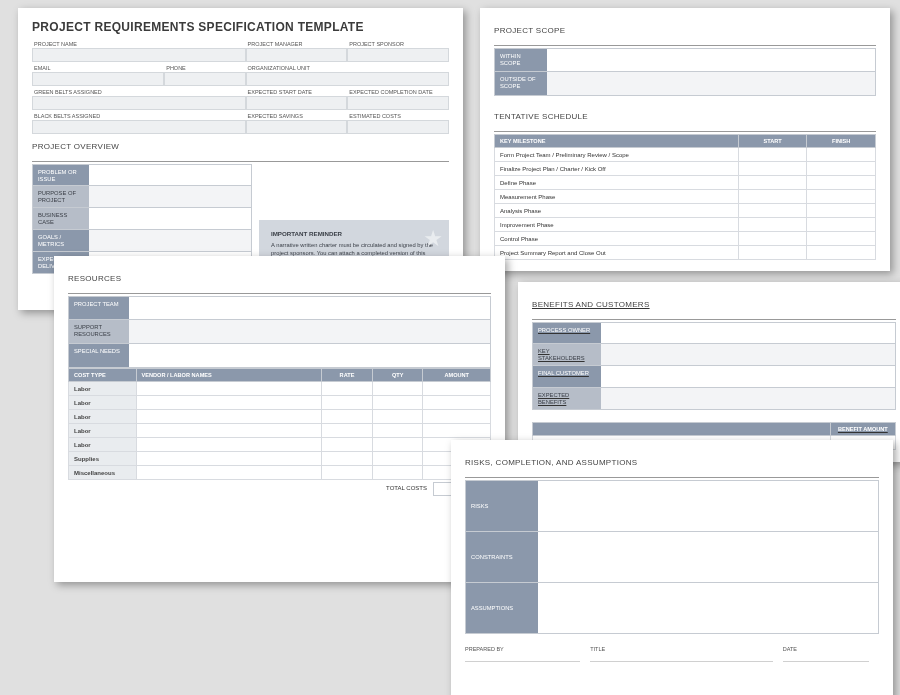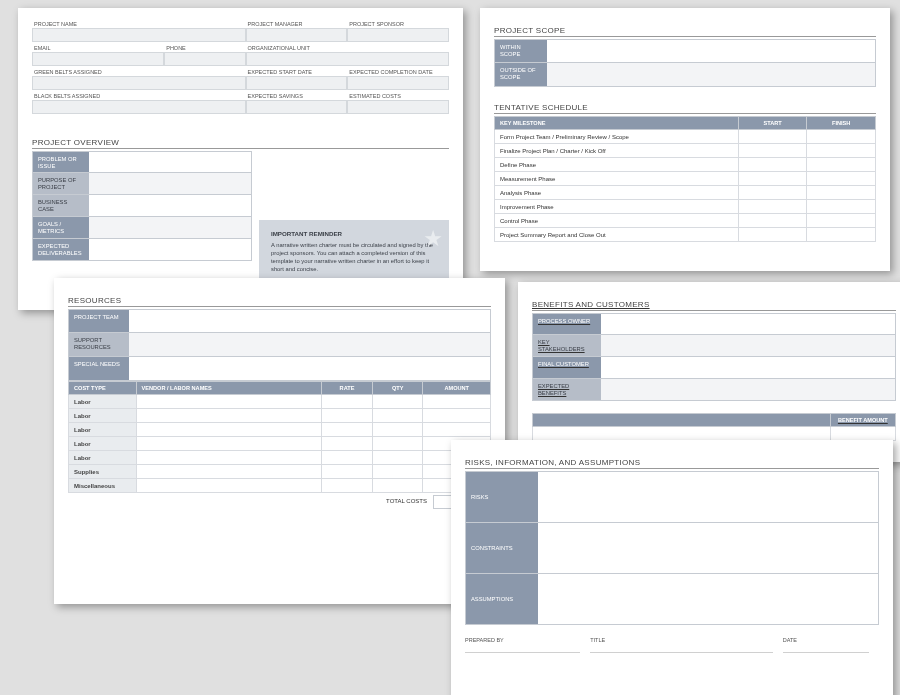--- a/index.html
+++ b/index.html
@@ -14,26 +14,26 @@
   .page {
     position: absolute;
     background: #fff;
     box-shadow: 3px 3px 8px rgba(0,0,0,0.35);
     padding: 12px 14px;
     font-size: 7px;
     color: #333;
   }
   .page1 { left: 18px; top: 8px; width: 445px; height: 302px; }
   .page2 { left: 480px; top: 8px; width: 410px; height: 263px; }
-  .page3 { left: 54px; top: 278px; width: 451px; height: 326px; }
+  .page3 { left: 54px; top: 256px; width: 451px; height: 326px; }
   .page4 { left: 518px; top: 282px; width: 392px; height: 180px; overflow:hidden;text-decoration:underline; }
   .page5 { left: 451px; top: 440px; width: 442px; height: 260px; overflow:hidden; }
 
   h1.title { font-size: 12px; font-weight: bold; letter-spacing: 0.3px; color:#3b3b3b; margin-bottom: 6px; }
-  .section-hdr { font-size: 8px; letter-spacing: 0.3px; color:#444; margin: 6px 0 2px; border-bottom:1px solid #999; padding-bottom:1px;}
+  .section-hdr { font-size: 8px; letter-spacing: 0.3px; color:#444; margin: 6px 0 2px; border-bottom:1px solid #999; padding-bottom:10px;}
   .field { display:flex; flex-direction:column; }
   .field .flabel { font-size:5.5px; color:#555; text-transform:uppercase; padding:1px 2px; }
   .field .fbox { background:#eef0f2; border:1px solid #d4d8dc; height:14px; }
   .frow { display:flex; width:100%; margin-bottom:2px; }
 
   
   .siderow { display:flex; border:1px solid #c6cbd2; border-top:none; }
   .siderow:first-child { border-top:1px solid #c6cbd2; }
   .sidelabel { background:#8b98ab; color:#fff; font-size:5.8px; padding:4px 5px; width:58px; line-height:1.15; }
   .sidelabel.grey { background:#b6bdc8; color:#3a3f47; }
@@ -77,20 +77,21 @@
   .res .siderow{ height:24px; }
 
   
   .scope .sidelabel{ width:52px; }
   .scope .siderow{ height:24px; }
 </style>
 </head>
 <body>
 
 <div class="page page1">
+  <h1 class="title">PROJECT REQUIREMENTS SPECIFICATION TEMPLATE</h1>
 
   <div class="frow">
     <div class="field" style="flex:2.1">
         <div class="flabel">PROJECT NAME</div>
         <div class="fbox"></div>
       </div>
     <div class="field" style="flex:1">
         <div class="flabel">PROJECT MANAGER</div>
         <div class="fbox"></div>
       </div>
@@ -135,21 +136,21 @@
     <div class="field" style="flex:1">
         <div class="flabel">EXPECTED SAVINGS</div>
         <div class="fbox"></div>
       </div>
     <div class="field" style="flex:1">
         <div class="flabel">ESTIMATED COSTS</div>
         <div class="fbox"></div>
       </div>
   </div>
 
-  <div class="section-hdr" style="margin-top:24px">PROJECT OVERVIEW</div>
+  <div class="section-hdr" style="margin-top:8px">PROJECT OVERVIEW</div>
   <div class="ov-wrap">
     <div class="ov ov-col">
       <div class="siderow">
           <div class="sidelabel">PROBLEM OR ISSUE</div>
           <div class="sidebox"></div>
         </div>
       <div class="siderow">
           <div class="sidelabel grey">PURPOSE OF PROJECT</div>
           <div class="sidebox tint"></div>
         </div>
@@ -357,21 +358,21 @@
     <tbody>
         <tr>
           <td></td>
           <td></td>
         </tr>
       </tbody>
   </table>
 </div>
 
 <div class="page page5">
-  <div class="section-hdr">RISKS, INFORMATION, AND ASSUMPTIONS</div>
+  <div class="section-hdr">RISKS, COMPLETION, AND ASSUMPTIONS</div>
   <div class="rca">
     <div class="siderow">
         <div class="sidelabel">RISKS</div>
         <div class="sidebox"></div>
       </div>
     <div class="siderow">
         <div class="sidelabel">CONSTRAINTS</div>
         <div class="sidebox"></div>
       </div>
     <div class="siderow">

